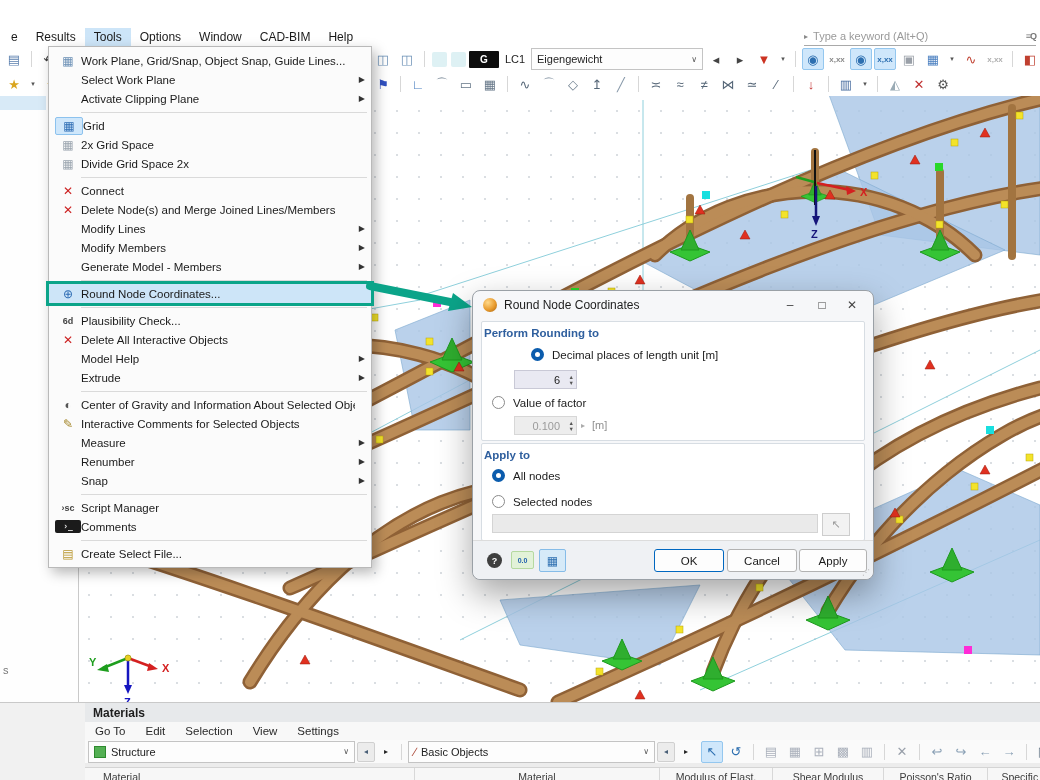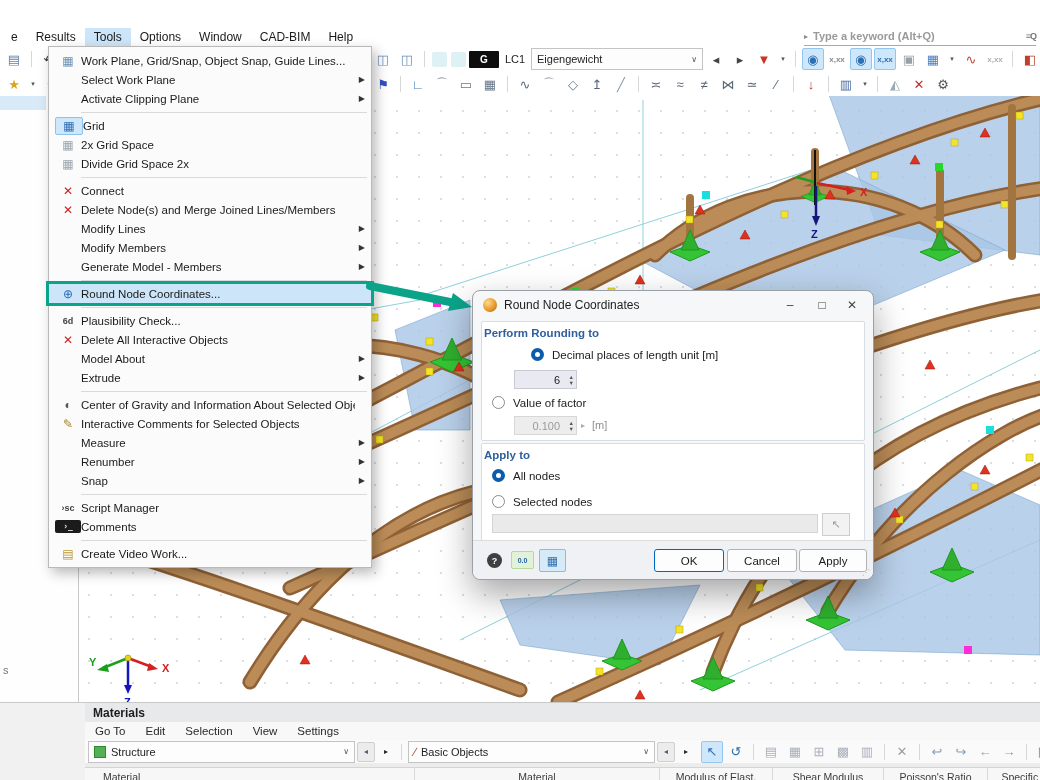--- a/index.html
+++ b/index.html
@@ -6,21 +6,21 @@
   body{width:1040px;height:780px;position:relative;overflow:hidden;background:#fff;
        font-family:"Liberation Sans",sans-serif;-webkit-font-smoothing:antialiased;}
   
   .mb{position:absolute;top:27px;left:2px;height:19px;display:flex;align-items:center;z-index:12;}
   .mbi{padding:2px 9px;font-size:12px;color:#1a1a1a;white-space:nowrap;}
   .mbi.active{background:#cde5f8;}
   .searchwrap{position:absolute;top:27px;right:4px;width:232px;height:18px;display:flex;align-items:center;
               border-bottom:1px solid #a9a9a9;z-index:12;}
   .searchwrap .chev{font-size:8px;color:#888;margin-right:3px;}
   .searchwrap input{flex:1;border:none;outline:none;font-size:11px;color:#444;background:transparent;
-                    font-family:"Liberation Sans",sans-serif;font-weight:bold;}
+                    font-family:"Liberation Sans",sans-serif;}
   .searchwrap input::placeholder{color:#9a9a9a;}
   .searchwrap .sic{font-size:9px;color:#777;font-weight:bold;letter-spacing:-1px;}
   .tb{position:absolute;display:flex;align-items:center;gap:2px;z-index:10;}
   .tb1l{top:48px;left:3px;} .tb1r{top:48px;left:372px;right:0;}
   .tb2l{top:73px;left:3px;} .tb2r{top:73px;left:372px;right:0;}
   .tbtn{min-width:20px;height:20px;display:flex;align-items:center;justify-content:center;
         font-size:13px;color:#4a6078;border:1px solid transparent;border-radius:2px;flex:none;}
   .tbtn.txt{font-size:8px;font-weight:bold;}
   .tbtn.dd{min-width:10px;font-size:7px;color:#555;}
   .tbtn.on{background:#cfe7fb;border-color:#94c7ef;}
@@ -490,21 +490,21 @@
       <span class="mi-lb">Plausibility Check...</span>
       <span class="mi-ar" style="visibility: hidden;"></span>
     </div>
     <div class="mi">
       <span class="mi-ic" style="color: rgb(204, 32, 32);">✕</span>
       <span class="mi-lb">Delete All Interactive Objects</span>
       <span class="mi-ar" style="visibility: hidden;"></span>
     </div>
     <div class="mi">
       <span class="mi-ic"></span>
-      <span class="mi-lb">Model About</span>
+      <span class="mi-lb">Model Help</span>
       <span class="mi-ar">▶</span>
     </div>
     <div class="mi">
       <span class="mi-ic"></span>
       <span class="mi-lb">Extrude</span>
       <span class="mi-ar">▶</span>
     </div>
     <div class="mi sep">
       <span class="mi-ic"></span>
       <span class="mi-lb"></span>
@@ -550,21 +550,21 @@
       <span class="mi-lb">Comments</span>
       <span class="mi-ar" style="visibility: hidden;"></span>
     </div>
     <div class="mi sep">
       <span class="mi-ic"></span>
       <span class="mi-lb"></span>
       <span class="mi-ar" style="visibility: hidden;"></span>
     </div>
     <div class="mi">
       <span class="mi-ic" style="color: rgb(185, 151, 47);">▤</span>
-      <span class="mi-lb">Create Video Work...</span>
+      <span class="mi-lb">Create Select File...</span>
       <span class="mi-ar" style="visibility: hidden;"></span>
     </div>
   </div>
 
 <svg id="arrow" width="120" height="40">
   <line x1="8" y1="6" x2="88" y2="22" stroke="#0ba489" stroke-width="8" stroke-linecap="round"></line>
   <polygon points="110,27 86,31 91,13" fill="#0ba489"></polygon>
 </svg>
 
 <div class="dlg">

